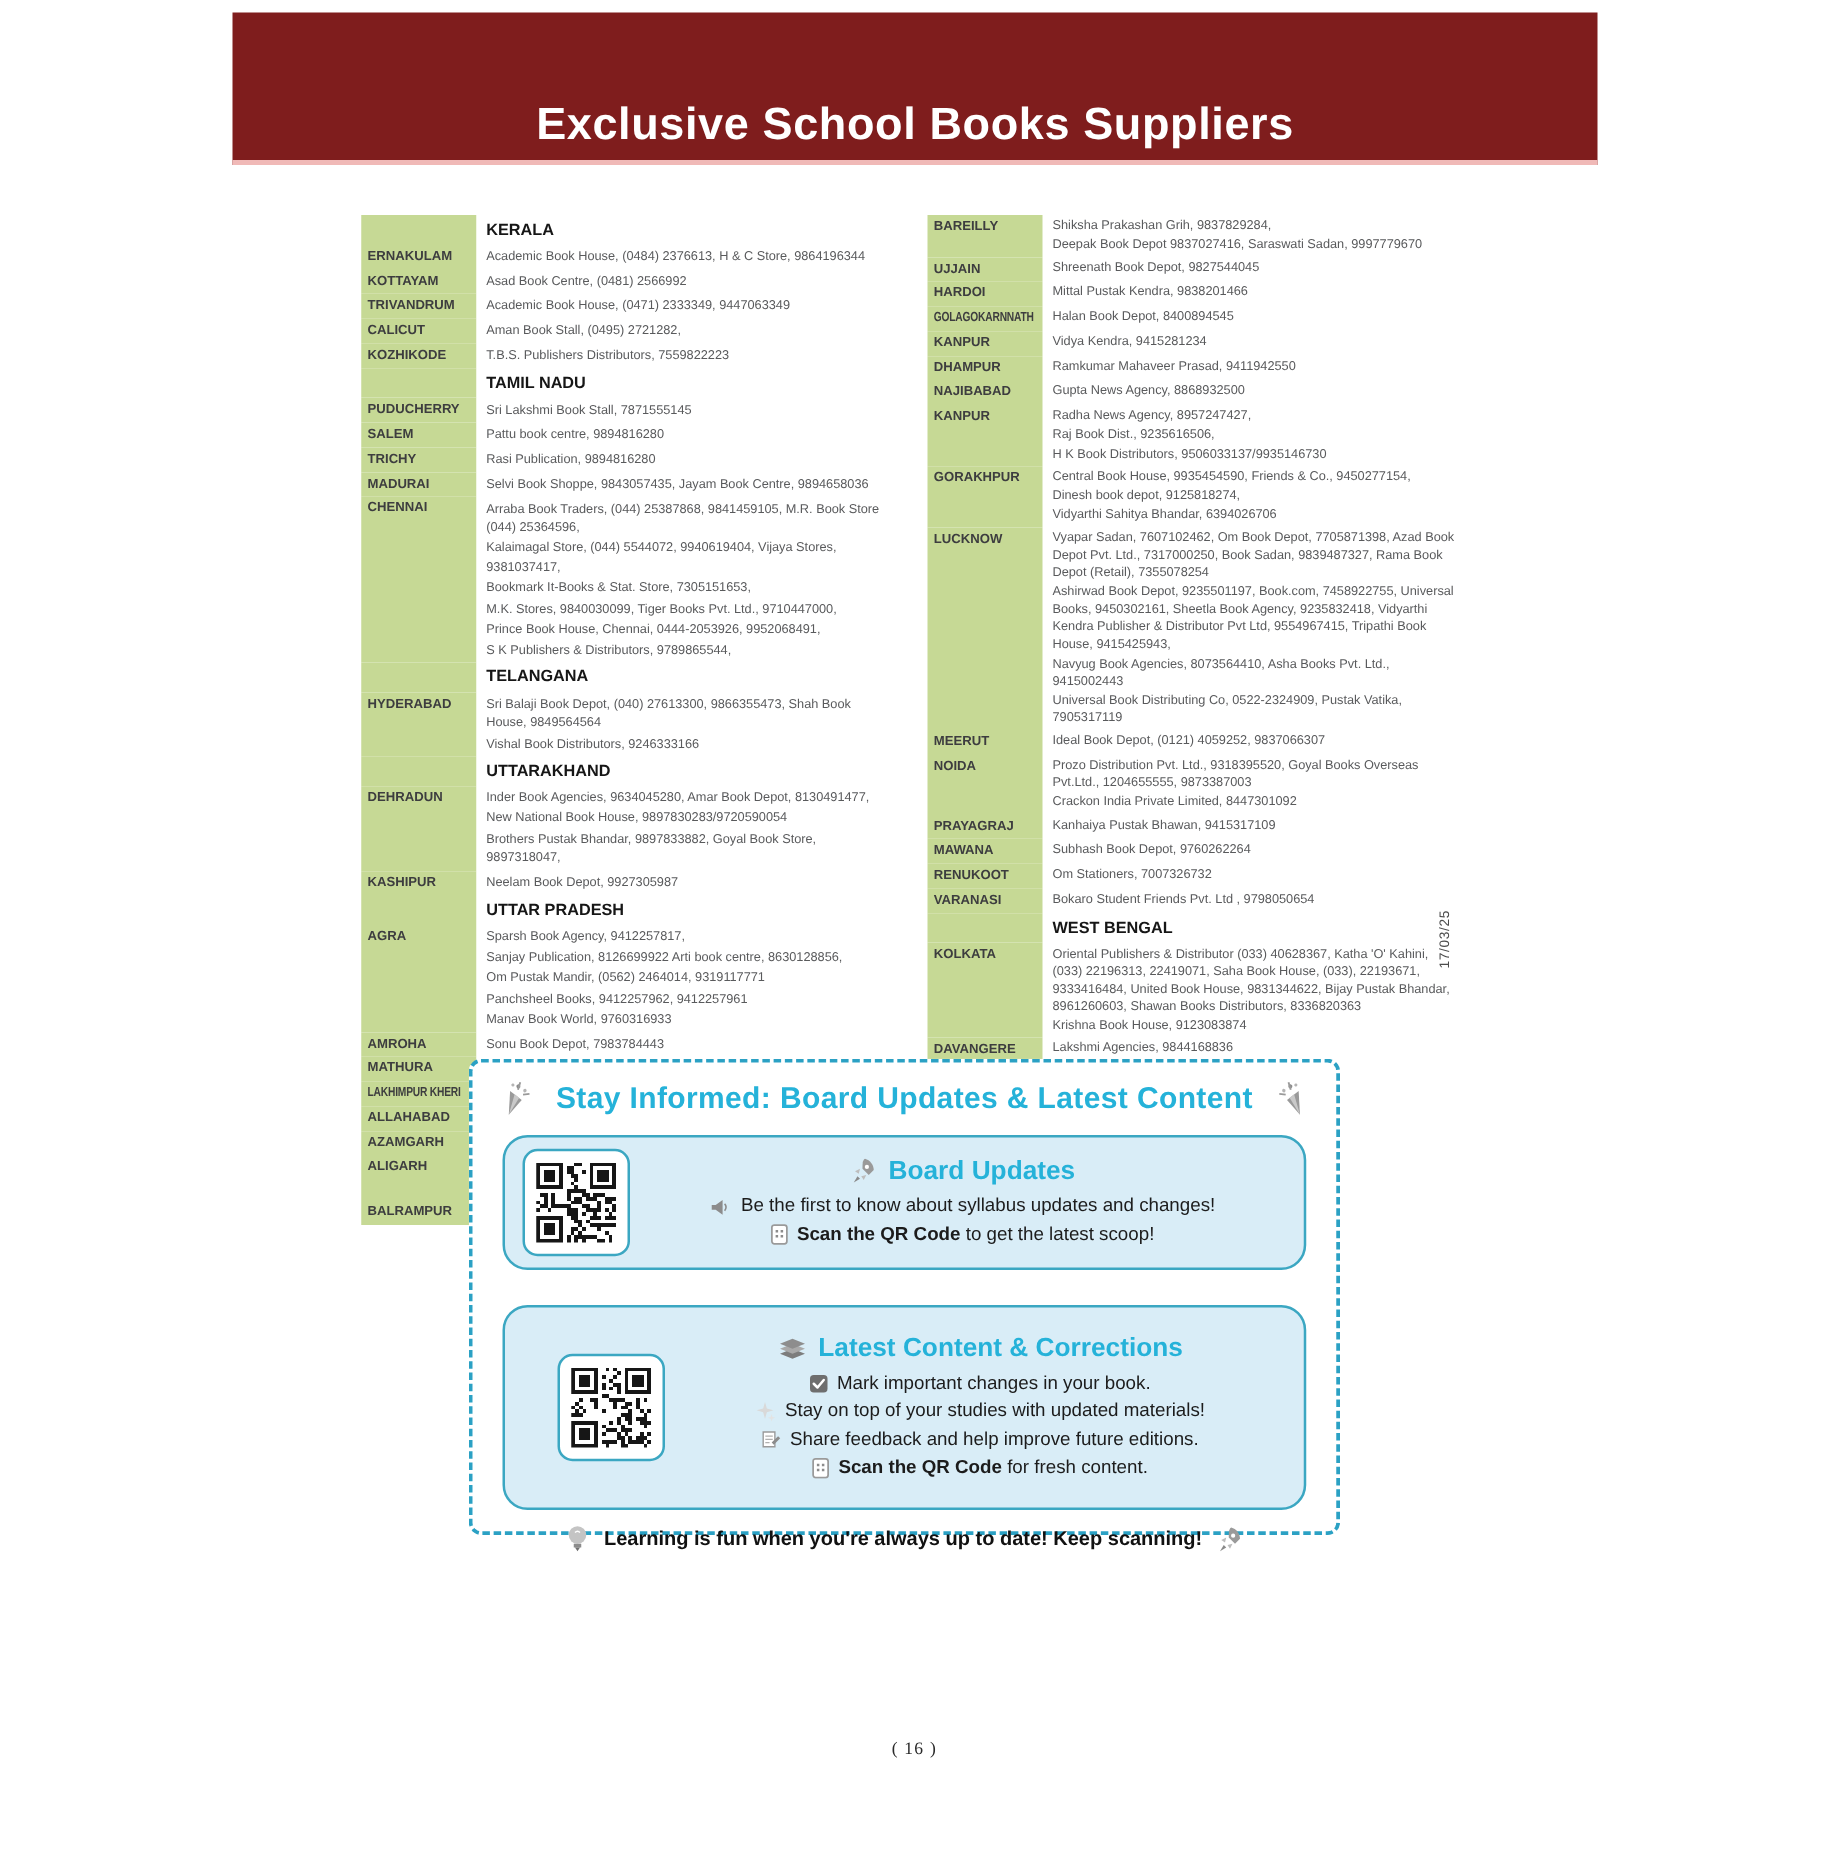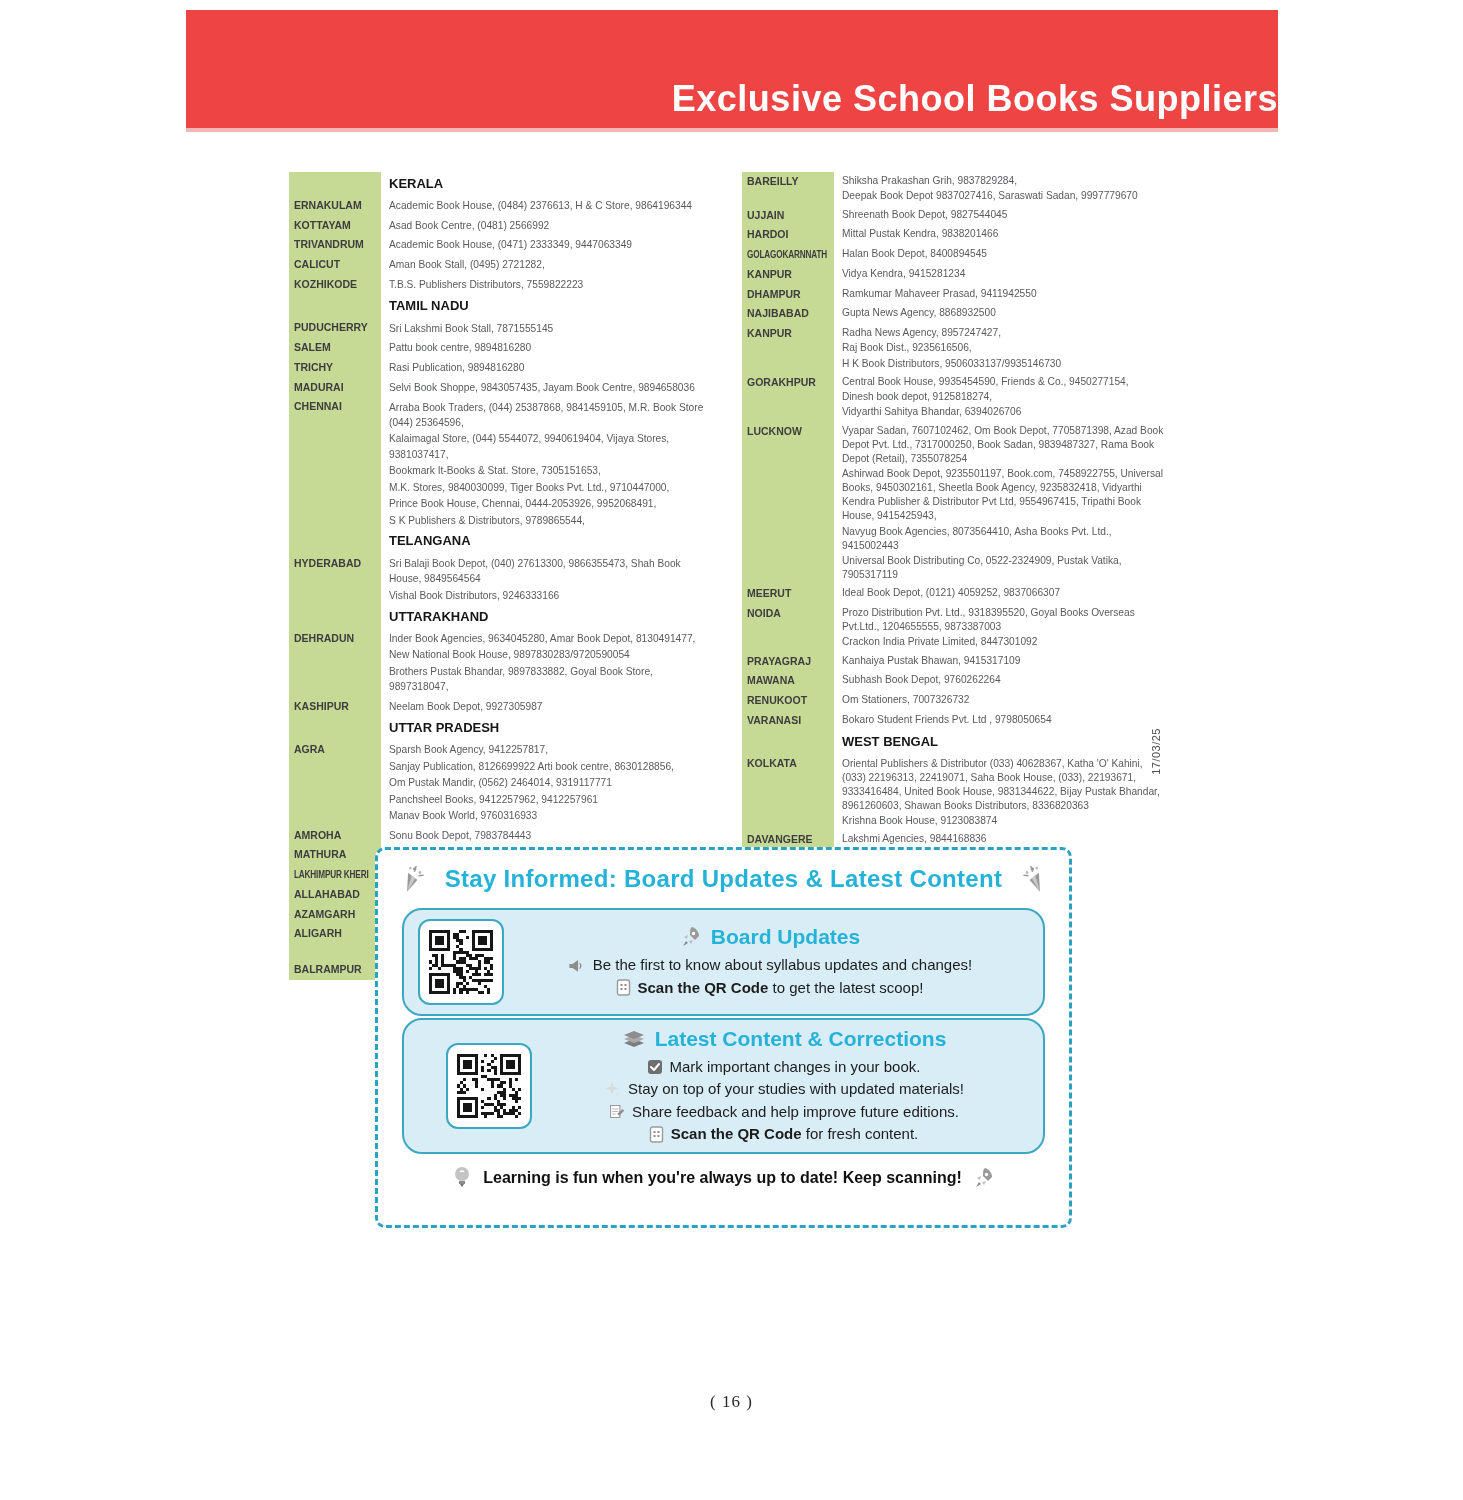--- a/index.html
+++ b/index.html
@@ -1,22 +1,22 @@
 <!DOCTYPE html>
 <html><head>
 <meta charset="utf-8">
 <style>
   html,body{margin:0;padding:0;background:#fff;}
   .page{position:relative;width:1463px;height:1500px;background:#ffffff;overflow:hidden;
         font-family:"Liberation Sans",sans-serif;}
 
   
   .banner{position:absolute;left:186px;top:10px;width:1092px;height:118px;
-          background:#ef4444;border-bottom:4px solid #f0b9b7;
-          display:flex;align-items:flex-end;justify-content:flex-end;}
+          background:#7f1d1d;border-bottom:4px solid #f0b9b7;
+          display:flex;align-items:flex-end;justify-content:center;}
   .banner-title{color:#ffffff;font-weight:bold;font-size:36px;letter-spacing:.5px;
                 padding-bottom:8px;}
 
   
   .dir-col{position:absolute;top:152px;margin-top:20px;}
   .dir-col.left{left:289px;width:416px;}
   .dir-col.right{left:742px;width:426px;}
   .dir-row{display:flex;align-items:stretch;}
   .dir-label{flex:0 0 92px;width:92px;background:#c6d995;padding:2px 2px 2px 5px;
              font-size:10.5px;font-weight:bold;color:#3d3d3f;line-height:1.5;
@@ -47,21 +47,21 @@
                 display:flex;align-items:center;justify-content:center;gap:8px;}
   .card-line{font-size:15px;color:#1c1c1c;line-height:1.5;
              display:flex;align-items:center;justify-content:center;gap:7px;}
   .card-line b{font-weight:bold;}
   .stay-footer{margin-top:11px;display:flex;align-items:center;justify-content:center;gap:10px;
                font-size:16px;font-weight:bold;color:#111;}
   .icon{display:inline-flex;align-items:center;justify-content:center;line-height:0;}
 
   
   .page-number{position:absolute;left:0;top:1392px;width:100%;text-align:center;
-               font-family:"Liberation Serif",serif;font-size:17px;color:#2a2a2a;letter-spacing:1px;}
+               font-family:"Liberation Serif",serif;font-size:14px;color:#2a2a2a;letter-spacing:1px;}
 </style>
 </head>
 <body>
 
 <div class="page">
 
   <div class="banner">
     <div class="banner-title">Exclusive School Books Suppliers</div>
   </div>
 
@@ -590,21 +590,21 @@
                 <rect x="8" y="5" width="2" height="2" fill="#8c8c8c"></rect>
                 <rect x="4" y="9" width="2" height="2" fill="#8c8c8c"></rect>
                 <rect x="8" y="9" width="2" height="2" fill="#8c8c8c"></rect>
               </svg>
           </span>
           <span><b>Scan the QR Code</b><span> to get the latest scoop!</span></span>
         </div>
       </div>
     </div>
 
-    <div class="info-card" style="height:136px;margin-top:2px;padding-left:42px;">
+    <div class="info-card" style="height:164px;margin-top:28px;padding-left:42px;">
       <div class="qr-frame">
         <svg id="qr2" width="64" height="64" viewBox="0 0 63 63" shape-rendering="crispEdges">
             <rect x="0" y="0" width="21" height="21" fill="#161616"></rect>
             <rect x="3" y="3" width="15" height="15" fill="#fff"></rect>
             <rect x="6" y="6" width="9" height="9" fill="#161616"></rect>
             <rect x="42" y="0" width="21" height="21" fill="#161616"></rect>
             <rect x="45" y="3" width="15" height="15" fill="#fff"></rect>
             <rect x="48" y="6" width="9" height="9" fill="#161616"></rect>
             <rect x="0" y="42" width="21" height="21" fill="#161616"></rect>
             <rect x="3" y="45" width="15" height="15" fill="#fff"></rect>

